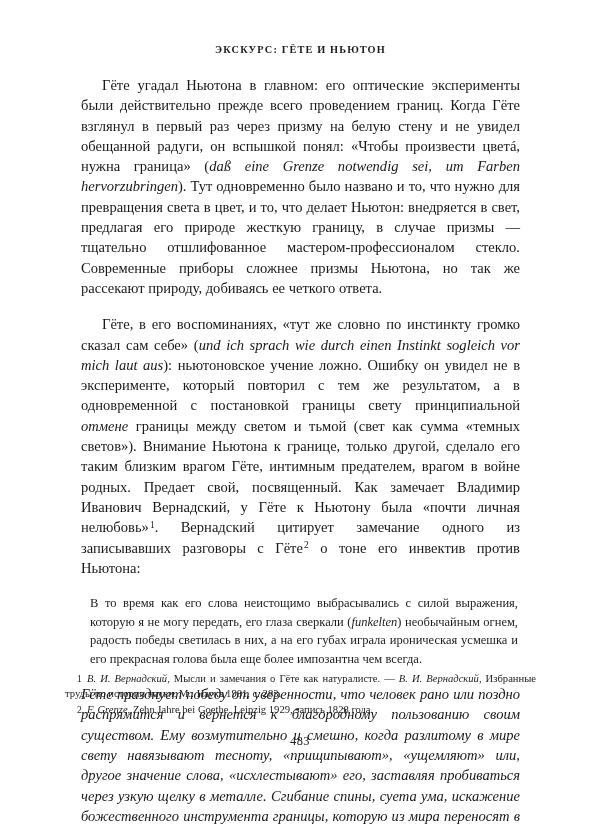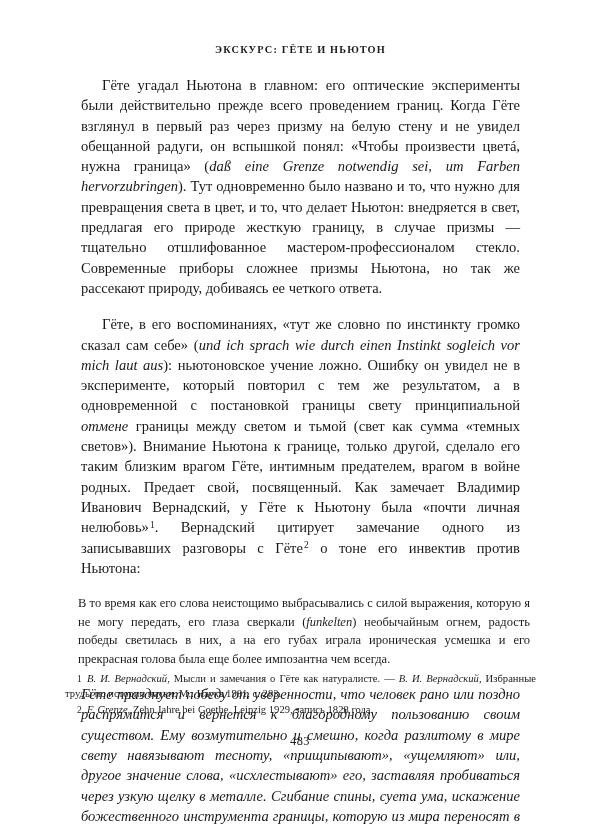--- a/index.html
+++ b/index.html
@@ -71,21 +71,21 @@
   
   .blockquote {
     margin: 13px 0 13px 0;
     padding: 0 6px 0 13px;
     font-size: 12.5px;
     line-height: 18.5px;
     text-align: justify;
     color: #1b1c1e;
   }
   .blockquote p {
-    margin: 0;
+    margin: 12px;
     text-indent: 0;
   }
 
   
   .verse {
     margin: 16px 0 0 0;
     padding-left: 131px;
     font-size: 17px;
     line-height: 18.6px;
     color: #17181a;

